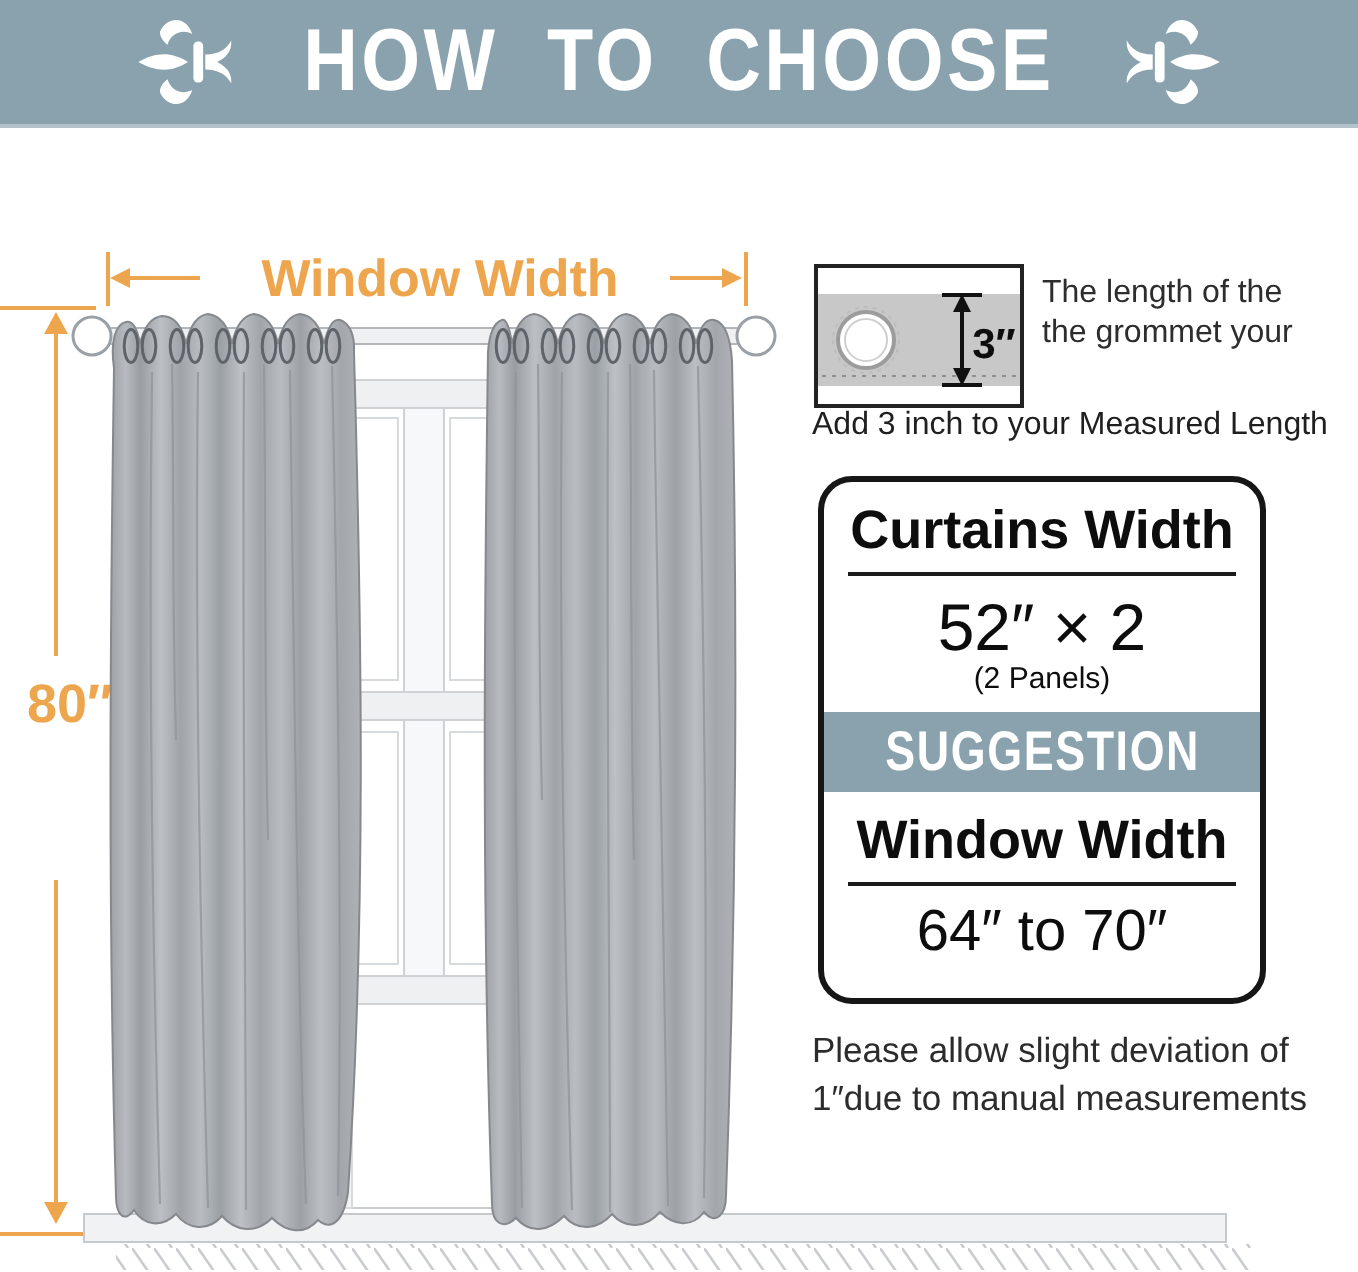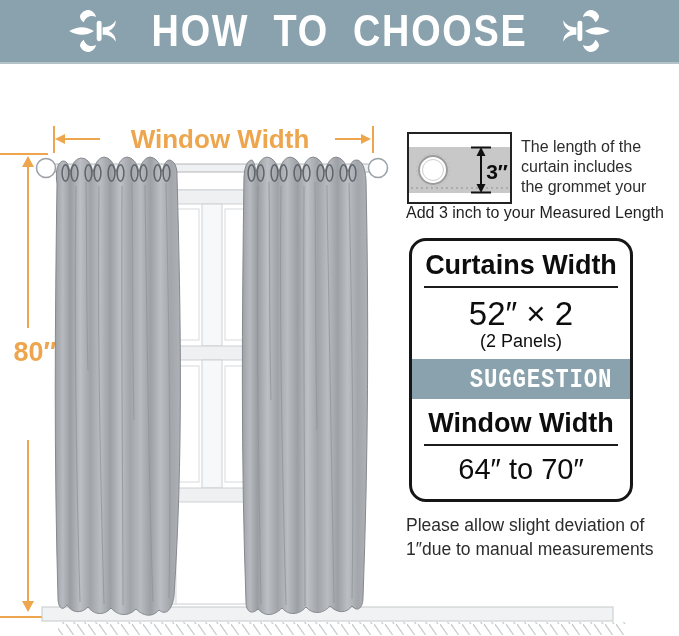--- a/index.html
+++ b/index.html
@@ -50,24 +50,24 @@
   .tip{left:406px;top:204px;width:272px;font-size:16px;color:#1f1f1f;white-space:nowrap;}
   .size-box{
     left:409px;top:238px;width:224px;height:264px;box-sizing:border-box;
     border:3px solid var(--box_border,#161616);border-radius:17px;
     background:#fff;display:flex;flex-direction:column;align-items:stretch;
     text-align:center;color:#0d0d0d;overflow:hidden;
   }
   .sb-title{font-weight:bold;font-size:27px;line-height:1.1;margin-top:10px;}
   .sb-sep{border-top:2px solid #1c1c1c;margin:5px 12px 0 12px;height:0;}
   .sb-value{font-size:33px;line-height:1.05;margin-top:9px;font-weight:normal;}
-  .sb-panels{font-size:18px;line-height:1.05;margin-top:1px;}
+  .sb-panels{font-size:15px;line-height:1.05;margin-top:1px;}
   .sb-band{
     margin-top:8px;height:40px;background:var(--band_bg,#8aa2ad);
-    display:flex;align-items:center;justify-content:flex-end;font-family:Liberation Mono, monospace;
+    display:flex;align-items:center;justify-content:center;
   }
   .sb-band span{
     color:#fff;font-weight:bold;font-size:28px;letter-spacing:1px;
     transform:scaleX(.8);transform-origin:center;white-space:nowrap;
   }
   .sb-title2{margin-top:10px;}
   .sb-range{font-size:29px;line-height:1.05;margin-top:8px;}
   .footnote{left:406px;top:513px;width:270px;font-size:17.5px;line-height:24px;color:#2c2c2c;}
   
   .scene{position:absolute;left:0;top:0;z-index:1;}
@@ -225,21 +225,20 @@
     <line x1="64" y1="60.5" x2="84" y2="60.5"></line>
     <line x1="74" y1="21" x2="74" y2="55"></line>
   </g>
   <polygon points="74,15 69.5,24 78.5,24" fill="#111111"></polygon>
   <polygon points="74,61 69.5,52 78.5,52" fill="#111111"></polygon>
   <text x="90" y="47" text-anchor="middle" font-family="Liberation Sans, sans-serif" font-size="21" font-weight="bold" fill="#0d0d0d">3″</text>
 </svg>
 
 <div class="abs grommet-note">
   <div>The length of the</div>
-  <div>curtain includes</div>
   <div>the grommet your</div>
 </div>
 
 <div class="abs tip">Add 3 inch to your Measured Length</div>
 
 <div class="abs size-box">
   <div class="sb-title">Curtains Width</div>
   <div class="sb-sep"></div>
   <div class="sb-value">52″ × 2</div>
   <div class="sb-panels">(2 Panels)</div>

